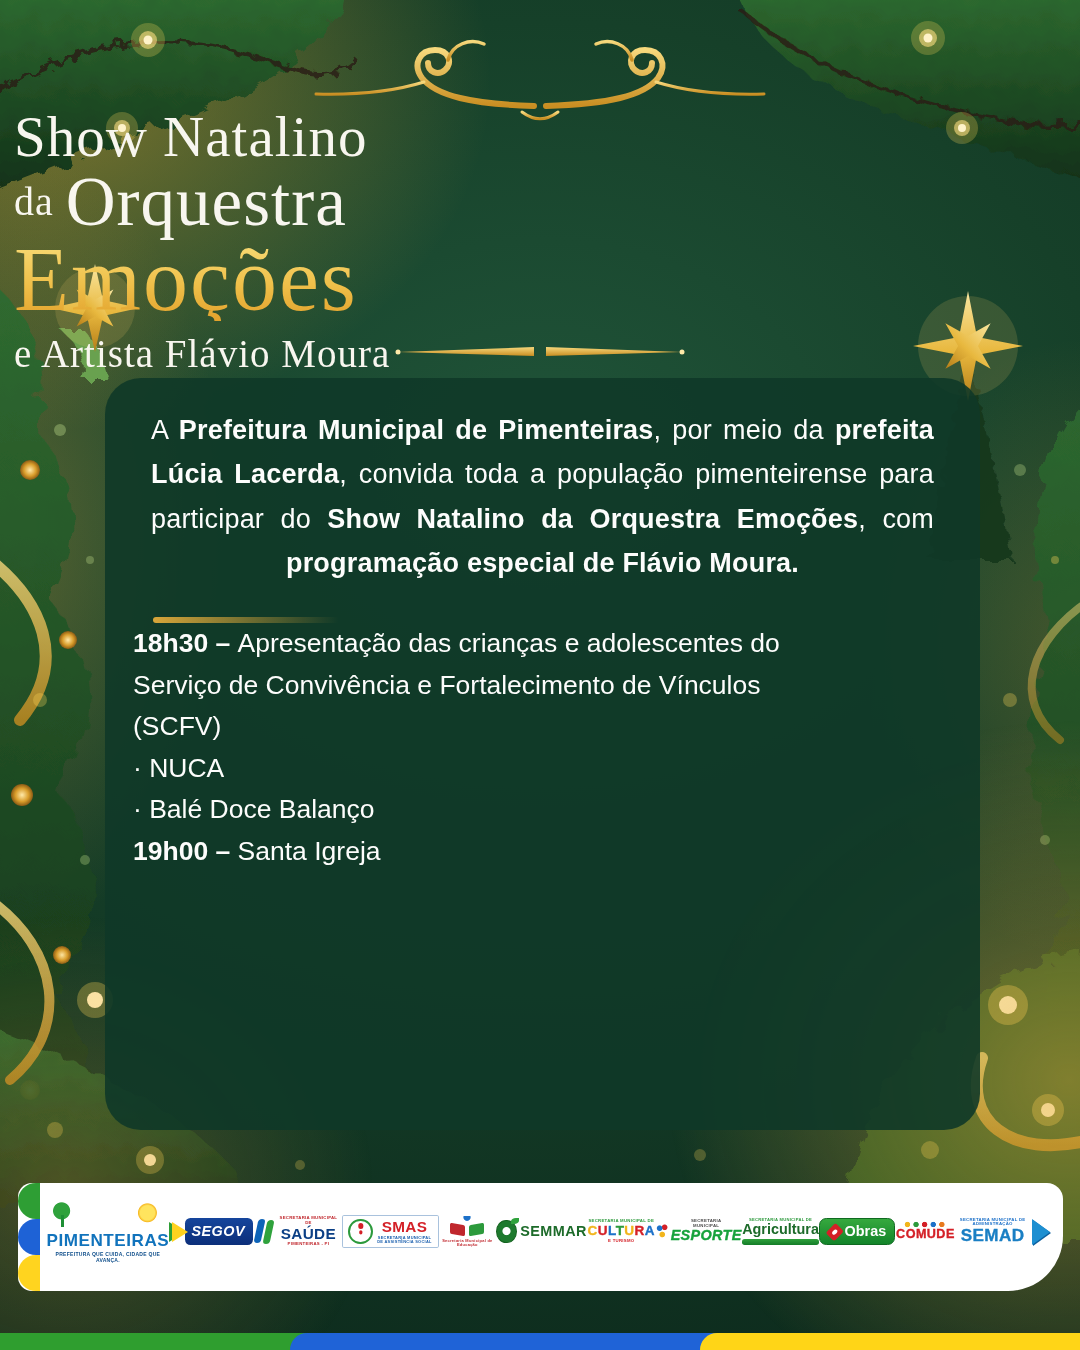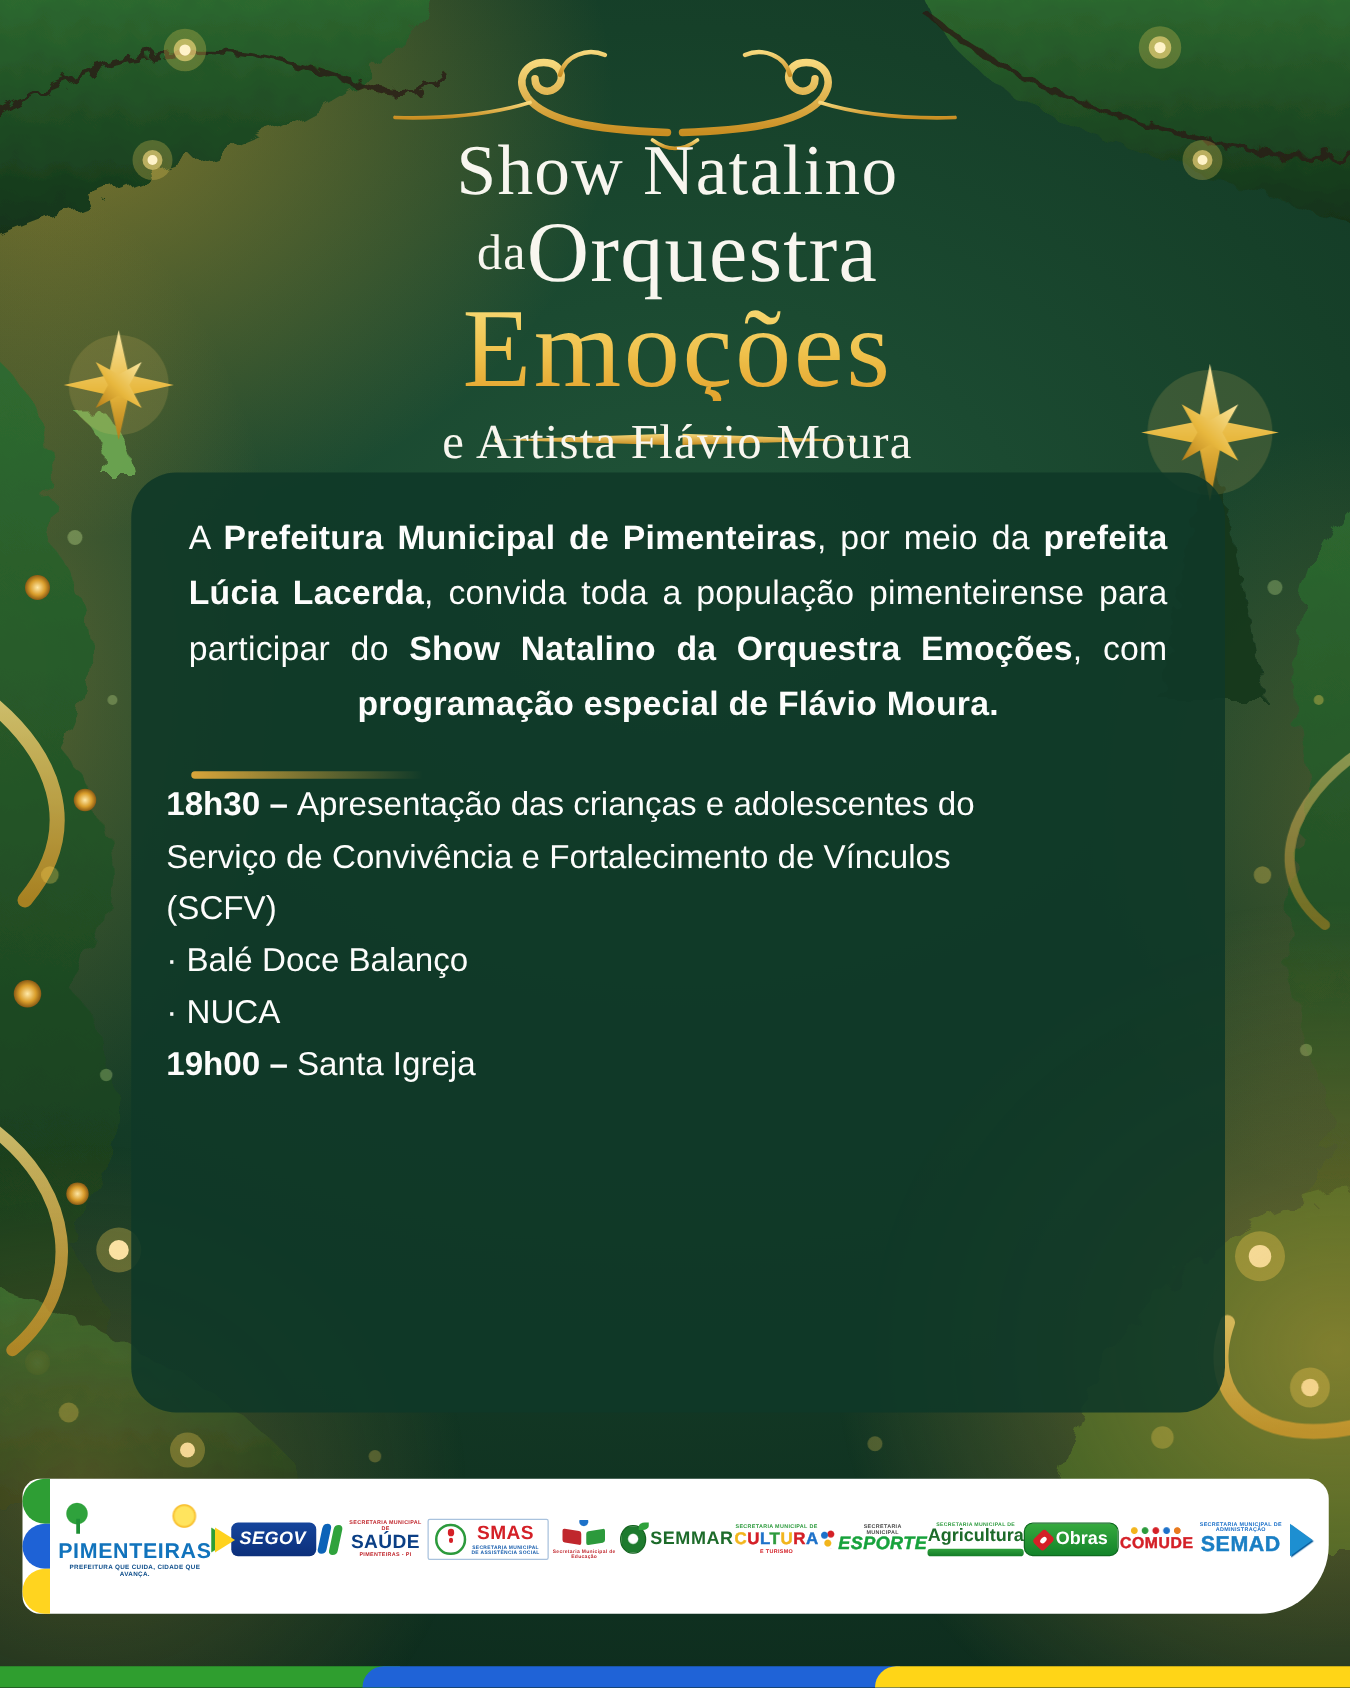--- a/index.html
+++ b/index.html
@@ -11,25 +11,25 @@
   }
   .layer{position:absolute;inset:0;pointer-events:none;}
   .glow-tl{background:radial-gradient(640px 500px at 4% 6%, rgba(216,166,52,.55), rgba(216,166,52,0) 70%);}
   .glow-l{background:radial-gradient(320px 560px at 0% 40%, rgba(210,160,60,.35), rgba(210,160,60,0) 72%);}
   .glow-bl{background:radial-gradient(430px 380px at 6% 88%, rgba(205,150,55,.30), rgba(205,150,55,0) 72%);}
   .glow-br{background:radial-gradient(560px 500px at 99% 80%, rgba(226,172,62,.48), rgba(226,172,62,0) 72%);}
   .glow-rm{background:radial-gradient(300px 430px at 100% 48%, rgba(200,150,55,.26), rgba(200,150,55,0) 72%);}
   .deco-svg{position:absolute;left:0;top:0;}
 
   
-  .title-block{position:absolute;left:4px;right:0;top:0;text-align:center;color:#f8f6ef;
+  .title-block{position:absolute;left:14px;right:0;top:0;text-align:left;color:#f8f6ef;
     font-family:"Liberation Serif","DejaVu Serif",serif;}
   .t1{margin:108px 0 0;font-size:57px;line-height:1;font-weight:400;letter-spacing:1px;}
   .t2{font-size:69px;line-height:.98;margin-top:4px;letter-spacing:1px;}
-  .t2 .da{font-size:40px;vertical-align:10px;margin-right:0;}
+  .t2 .da{font-size:40px;vertical-align:10px;margin-right:12px;}
   .t3{font-size:90px;line-height:.92;margin-top:2px;letter-spacing:2px;
       background:linear-gradient(180deg,#f8dc78 0%,#efc04a 55%,#e2a22c 100%);
       -webkit-background-clip:text;background-clip:text;color:transparent;}
   .subtitle{font-size:39px;margin-top:10px;letter-spacing:1px;}
 
   
   .panel{
     position:absolute;left:105px;top:378px;width:875px;height:752px;
     background:rgba(16,57,40,.9);border-radius:36px;
     box-sizing:border-box;padding:30px 46px 0;color:#fff;
@@ -333,22 +333,22 @@
   </header>
 
   <section class="panel">
     <p class="body-text"><span>A </span><span class="b">Prefeitura Municipal de Pimenteiras</span><span>, por meio da </span><span class="b">prefeita Lúcia Lacerda</span><span>, convida toda a população pimenteirense para participar do </span><span class="b">Show Natalino da Orquestra Emoções</span><span>, com </span><span class="b">programação especial de Flávio Moura.</span></p>
     <div class="program">
       <div class="program-heading-row">
         <span class="heading-line"></span>
       </div>
       <div class="program-list">
           <div class="program-item"><b>18h30 – </b><span>Apresentação das crianças e adolescentes do Serviço de Convivência e Fortalecimento de Vínculos (SCFV)</span></div>
+          <div class="program-item"><span>· NUCA</span></div>
           <div class="program-item"><span>· Balé Doce Balanço</span></div>
-          <div class="program-item"><span>· NUCA</span></div>
           <div class="program-item"><b>19h00 – </b><span>Santa Igreja</span></div>
         </div>
     </div>
   </section>
 
   <footer class="footer-bar">
     <div class="pills">
       <span class="pg"></span>
       <span class="pb"></span>
       <span class="py"></span>

